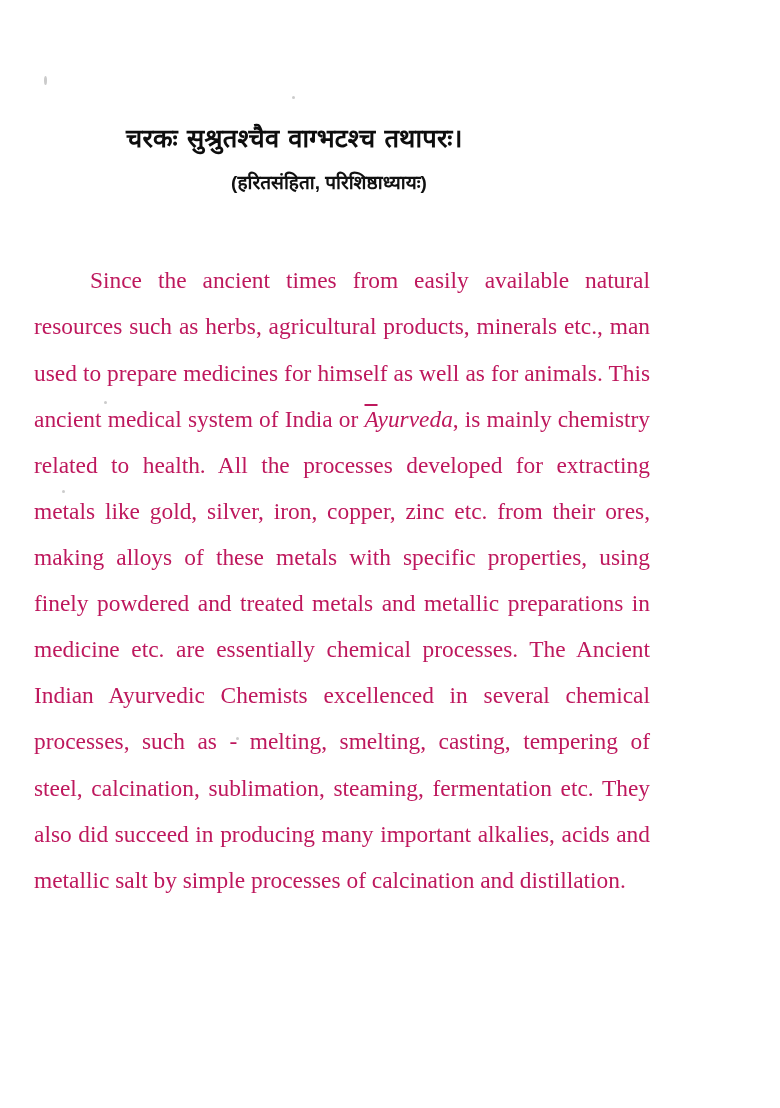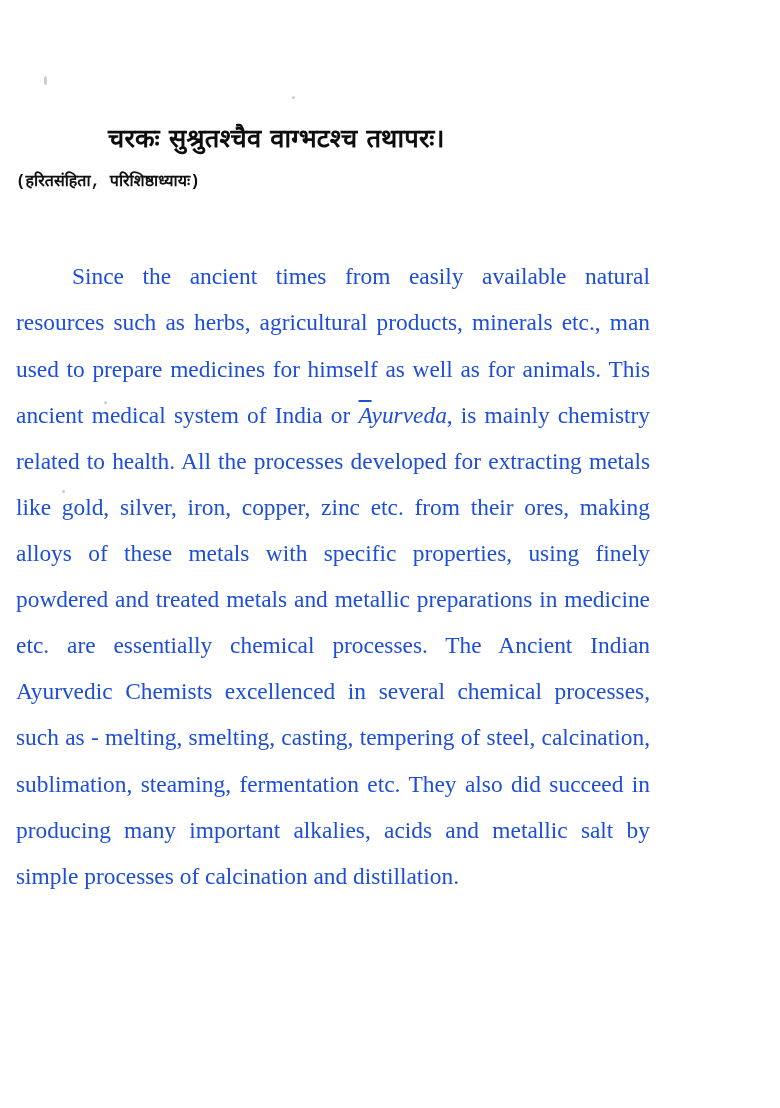--- a/index.html
+++ b/index.html
@@ -12,53 +12,53 @@
     height: 1108px;
     font-family: "Liberation Serif", "DejaVu Serif", serif;
     color: #111111;
     position: relative;
     overflow: hidden;
   }
   .page {
     width: 684px;
     height: 1108px;
     box-sizing: border-box;
-    padding: 118px 34px 30px 16px;
+    padding: 118px 34px 30px 34px;
     position: relative;
     background: #ffffff;
   }
   
   .verse {
     margin: 0 0 0 92px;
     font-family: "DejaVu Sans", sans-serif;
     font-weight: 700;
     font-size: 25.5px;
     line-height: 1.62;
     letter-spacing: 0.2px;
     color: #0d0d0d;
   }
   .verse .line {
     white-space: nowrap;
   }
   .verse-source {
     margin: 10px 26px 0 0;
-    text-align: left;
-    font-family: Liberation Mono, monospace;
-    font-size: 16px;
+    text-align: center;
+    font-family: Liberation Sans, sans-serif;
+    font-size: 19px;
     font-weight: 600;
     color: #111111;
   }
   
   .body-text {
     margin: 62px 0 0 0;
     font-size: 23.4px;
     line-height: 1.97;
     text-align: justify;
     text-justify: inter-word;
-    color: #1d4ed8;
+    color: #be185d;
   }
   .body-text .indent {
     display: inline-block;
     width: 56px;
   }
   .body-text i {
     font-style: italic;
   }
   .overline {
     text-decoration: overline;

